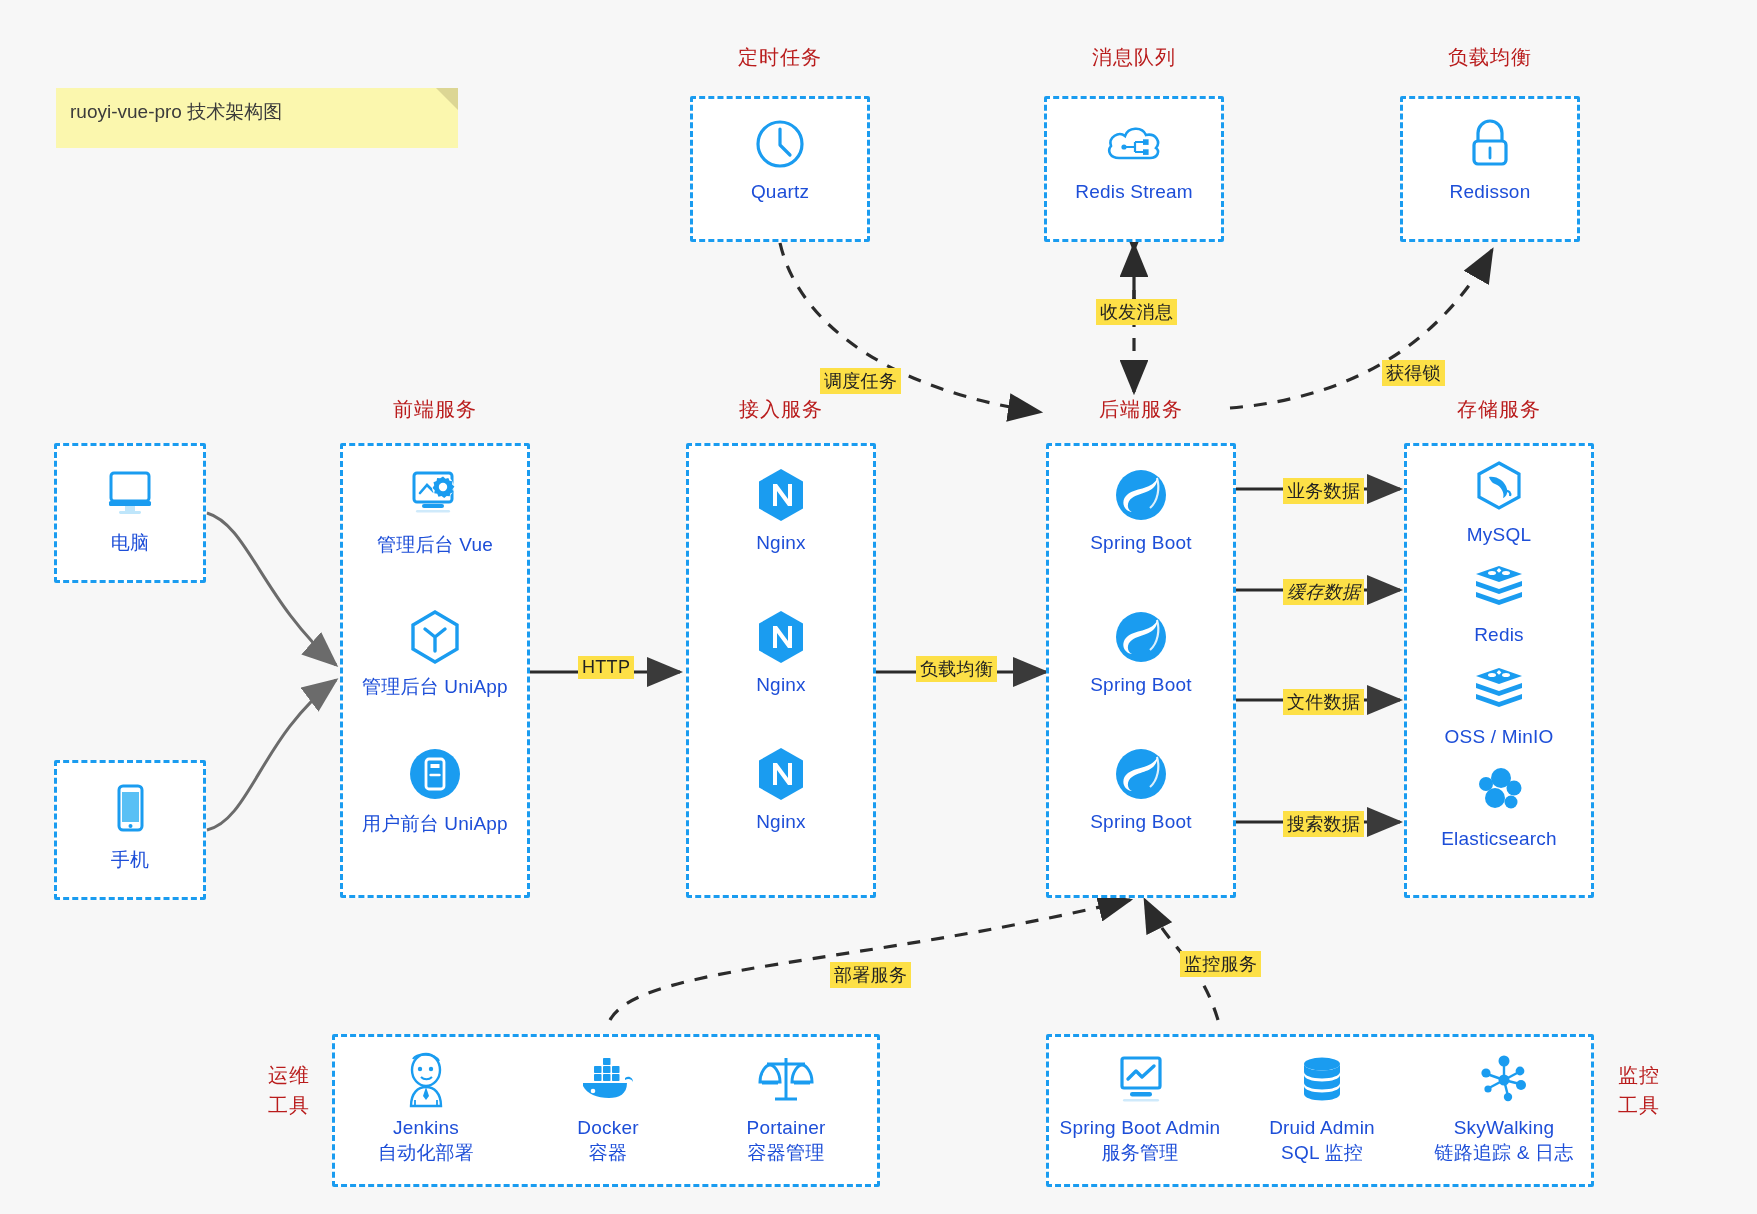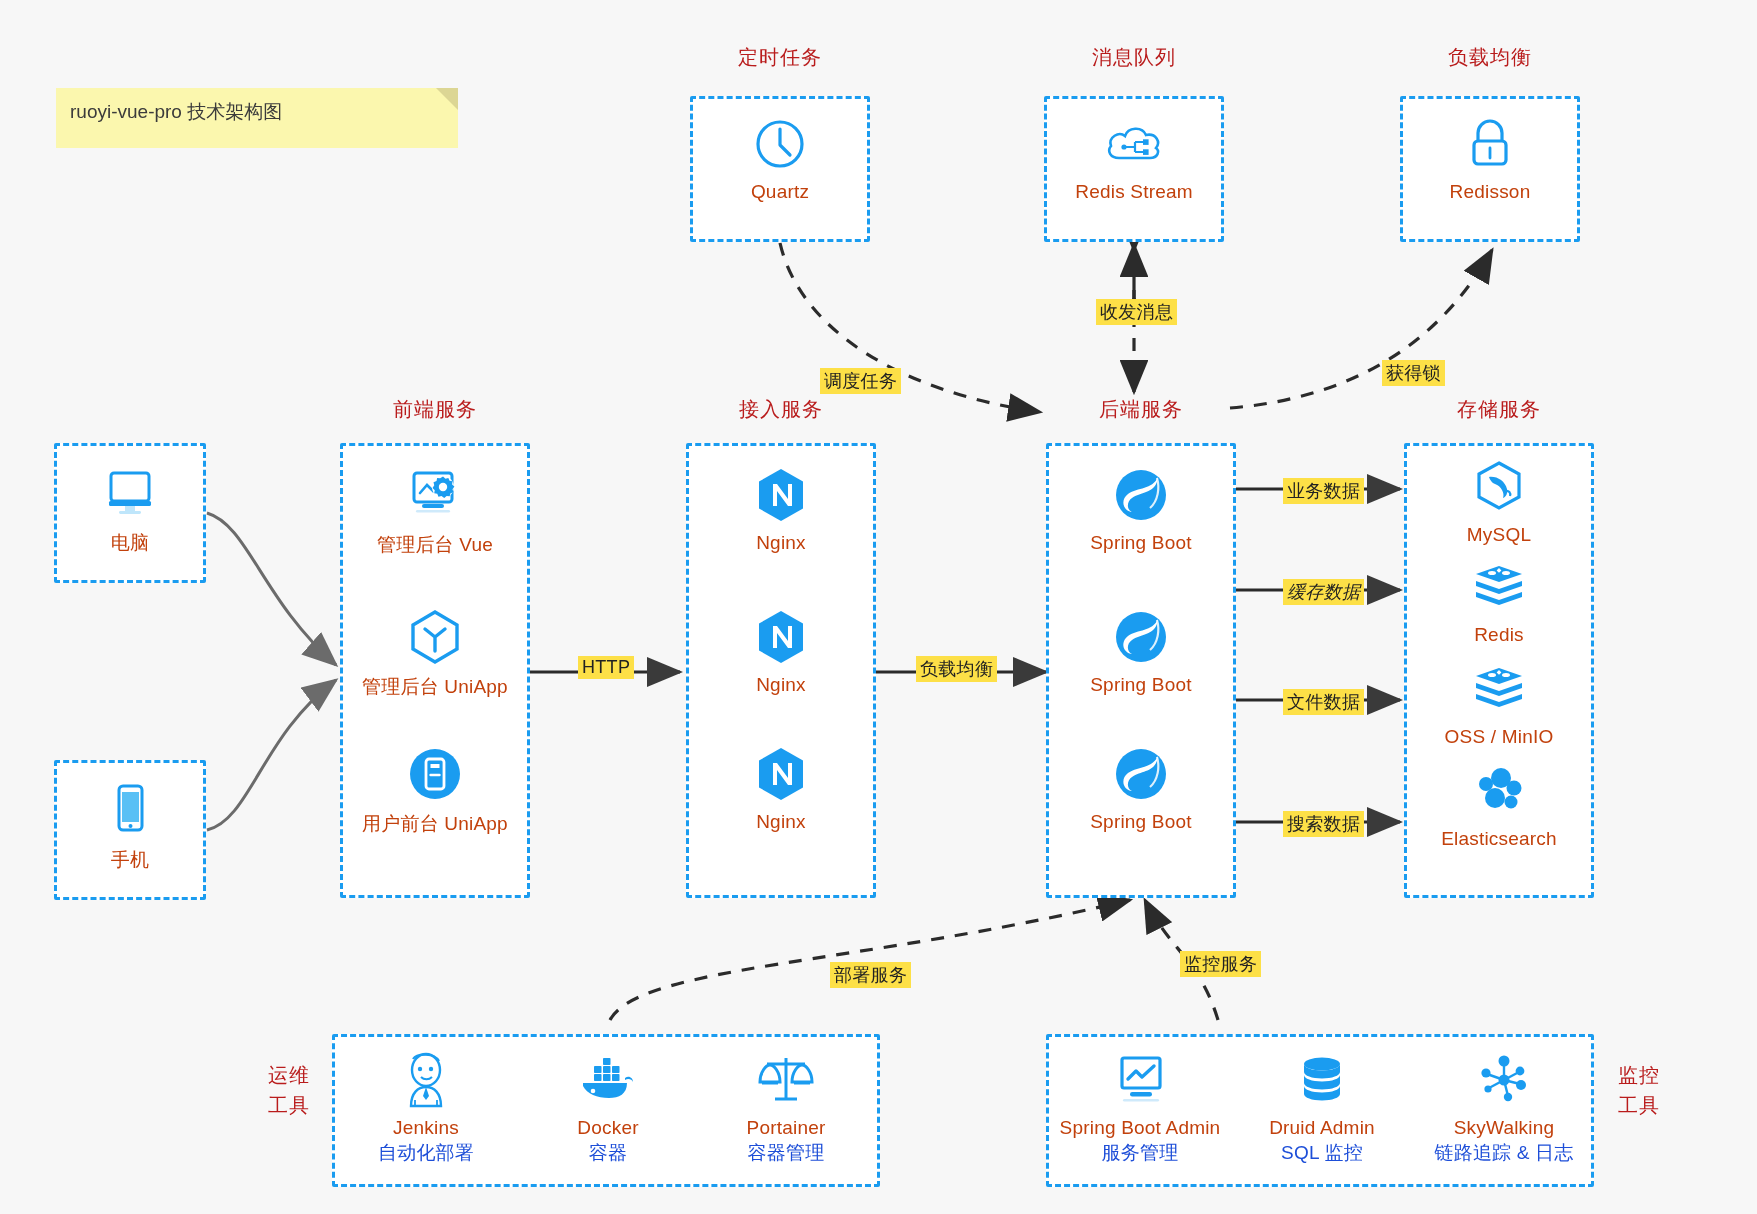--- a/index.html
+++ b/index.html
@@ -44,21 +44,21 @@
   }
   .node .ico {
     height:62px;
     display:flex;
     align-items:center;
     justify-content:center;
   }
   .node .lbl {
     margin-top:6px;
     font-size:19px;
-    color:#c2410c;
+    color:#1d4ed8;
     white-space:nowrap;
     letter-spacing:.2px;
   }
   .node .lbl2 {
     font-size:19px;
     color:#1d4ed8;
     white-space:nowrap;
     letter-spacing:.2px;
     margin-top:1px;
   }

